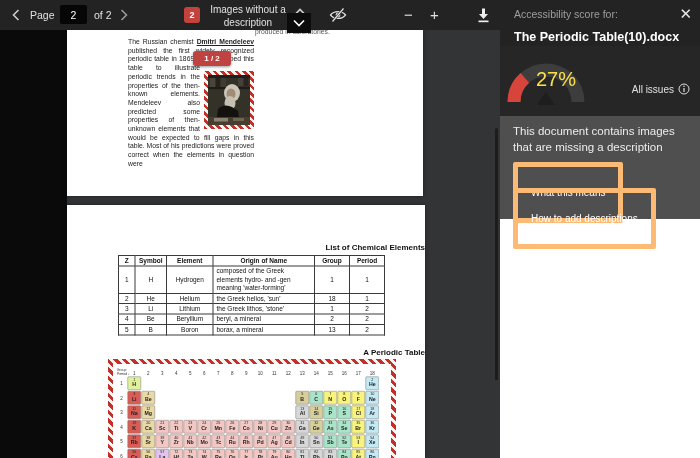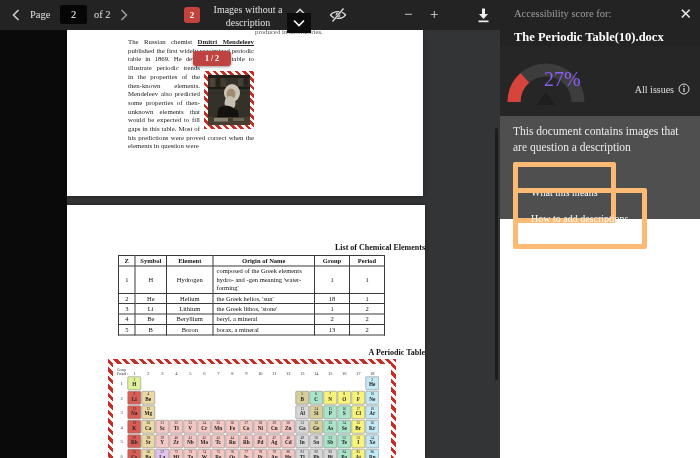--- a/index.html
+++ b/index.html
@@ -1,19 +1,19 @@
 <!DOCTYPE html>
 <html><head>
 <meta charset="utf-8">
 <style>
   * { margin:0; padding:0; box-sizing:border-box; }
   html,body { background:#555; }
   #app {
     position:relative; width:700px; height:458px; overflow:hidden;
-    font-family:Liberation Serif, serif; background:#333436;
+    font-family:Liberation Sans, sans-serif; background:#333436;
   }
   
   .toolbar { position:absolute; left:0; top:0; width:500px; height:30px; background:#232323; z-index:30; }
   .toolbar .t-abs { position:absolute; color:#e0e0e0; }
   .chev { display:block; }
   .page-label { left:30px; top:9px; font-size:10.5px; }
   .page-input { position:absolute; left:60px; top:5px; width:27px; height:19px; background:#060606;
     border:none; border-radius:2px; color:#fff; font-size:10.5px; text-align:center; font-family:inherit; }
   .page-total { left:94px; top:9px; font-size:10.5px; }
   .issue-badge { position:absolute; left:184px; top:7px; width:16px; height:16px; border-radius:3px;
@@ -68,21 +68,21 @@
   .pt-axis-group { left:0; top:-1px; width:22px; text-align:center; }
   .pt-axis-period { left:2px; top:8px; }
   
   .panel { position:absolute; left:500px; top:0; width:216px; height:458px; background:#fff; }
   .panel-header { position:absolute; left:0; top:0; width:200px; height:46px; background:#232323; }
   .ph-label { position:absolute; left:14px; top:8px; font-size:10.5px; color:#9e9e9e; }
   .ph-file { position:absolute; left:14px; top:24px; font-size:12.5px; font-weight:600; color:#fff;margin-top:6px; }
   .ph-close { position:absolute; right:8px; top:5px; font-size:15px; color:#e8e8e8; cursor:default; }
   .score-section { position:absolute; left:0; top:46px; width:200px; height:70px; background:#262626; }
   .gauge { position:absolute; left:6px; top:12px; }
-  .score-text { position:absolute; left:44px; top:22px; font-size:20px; color:#8b5cf6; font-weight:400; }
+  .score-text { position:absolute; left:36px; top:22px; font-size:20px; color:#fde047; font-weight:400; }
   .all-issues { position:absolute; right:10px; top:37px; font-size:10px; color:#e0e0e0; display:flex; align-items:center; gap:4px; }
   .msg-section { position:absolute; left:0; top:116px; width:200px; height:103px; background:#4f4f4f; }
   .msg-text { position:absolute; left:13px; top:8px; width:178px; font-size:11.5px; line-height:1.38; color:#ececec; }
   .panel-btn { position:absolute; left:13px; background:transparent; border:5px solid #fdba74; border-radius:2px;
     color:#fff; font-size:10px; padding:20px 13px; font-family:inherit; white-space:nowrap; }
   .btn-what { top:46px; }
   .btn-how  { top:72px; }
   .upload-section { position:absolute; left:0; top:219px; width:200px; height:239px; background:#fff; }
   .upload-title { position:absolute; left:14px; top:13px; font-size:11px; color:#222; }
   .dropzone { position:absolute; left:14px; top:32px; width:172px; height:102px; border:1px dashed #a8a8a8;
@@ -589,20 +589,20 @@
         <span>All issues</span>
         <svg width="12" height="12" viewBox="0 0 12 12">
             <circle cx="6" cy="6" r="5" fill="none" stroke="#dddddd" stroke-width="1"></circle>
             <rect x="5.4" y="5" width="1.2" height="4" fill="#dddddd"></rect>
             <rect x="5.4" y="2.6" width="1.2" height="1.4" fill="#dddddd"></rect>
           </svg>
       </div>
     </div>
 
     <div class="msg-section">
-      <div class="msg-text">This document contains images that are question a description</div>
+      <div class="msg-text">This document contains images that are missing a description</div>
       <button class="panel-btn btn-what">What this means</button>
       <button class="panel-btn btn-how">How to add descriptions</button>
     </div>
 
   </aside>
 
 </div>
 
 </body></html>

